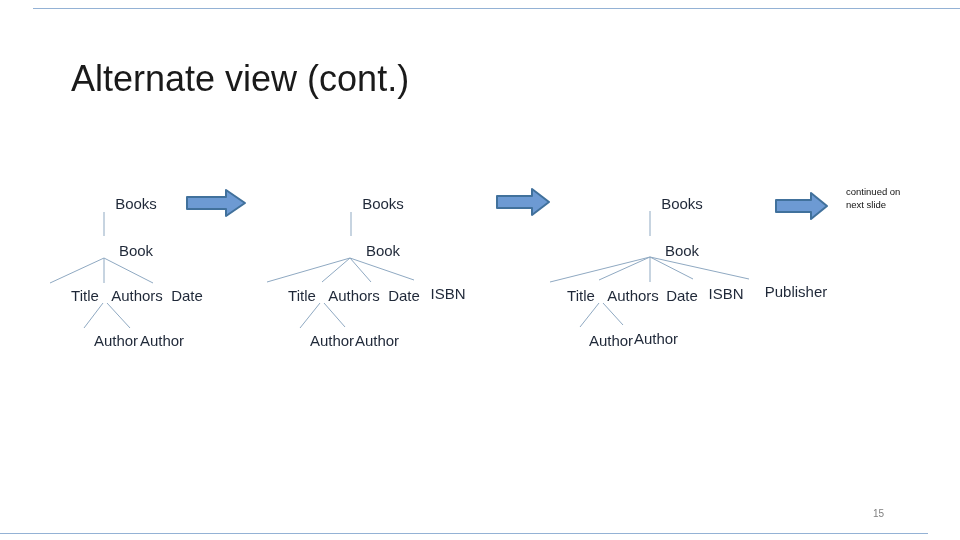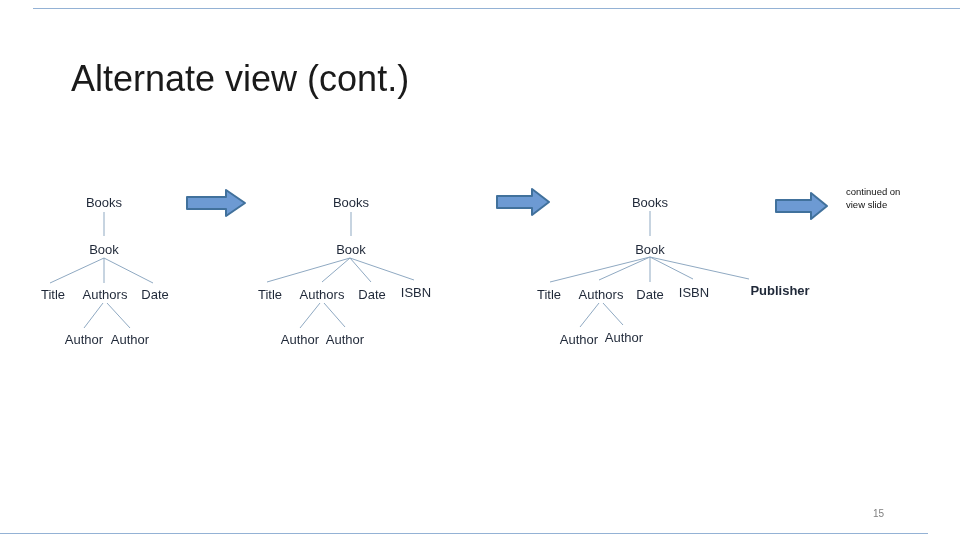--- a/index.html
+++ b/index.html
@@ -12,21 +12,21 @@
   #border-bottom { top:533px; left:0; width:928px; }
 
   #slide-title {
     position:absolute; left:71px; top:58px;
     font-size:36px; color:var(--title_text,#1a1a1a);
     letter-spacing:0px; white-space:nowrap;
   }
 
   .node {
     position:absolute; transform:translateX(-50%);
-    font-size:13px; color:var(--node_text,#1f2838); white-space:nowrap;
+    font-size:15px; color:var(--node_text,#1f2838); white-space:nowrap;margin-left:32px;
   }
 
   #overlay { position:absolute; left:0; top:0; width:960px; height:540px; }
   .connector { stroke:var(--connector,#8fa9c2); stroke-width:1; fill:none; }
   .arrow { fill:var(--accent_fill,#6d9ad3); stroke:var(--accent_stroke,#41719c); stroke-width:2; stroke-linejoin:round; }
 
   #continued-note {
     position:absolute; left:846px; top:185px; width:58px;
     font-size:9.5px; line-height:13px; color:var(--note_text,#111111);
   }
@@ -103,22 +103,22 @@
     <span class="node" style="left:345px; top:332px;">Author</span>
   </div>
 
   <div>
     <span class="node" style="left:650px; top:195px;">Books</span>
     <span class="node" style="left:650px; top:242px;">Book</span>
     <span class="node" style="left:549px; top:287px;">Title</span>
     <span class="node" style="left:601px; top:287px;">Authors</span>
     <span class="node" style="left:650px; top:287px;">Date</span>
     <span class="node" style="left:694px; top:285px;">ISBN</span>
-    <span class="node" style="left:780px; top:283px;font-weight:bold;">Publisher</span>
+    <span class="node" style="left:764px; top:283px;">Publisher</span>
     <span class="node" style="left:579px; top:332px;">Author</span>
     <span class="node" style="left:624px; top:330px;">Author</span>
   </div>
 
-  <div id="continued-note">continued on view slide</div>
+  <div id="continued-note">continued on next slide</div>
 
   <div id="page-number">15</div>
 
 </div>
 
 </body></html>

